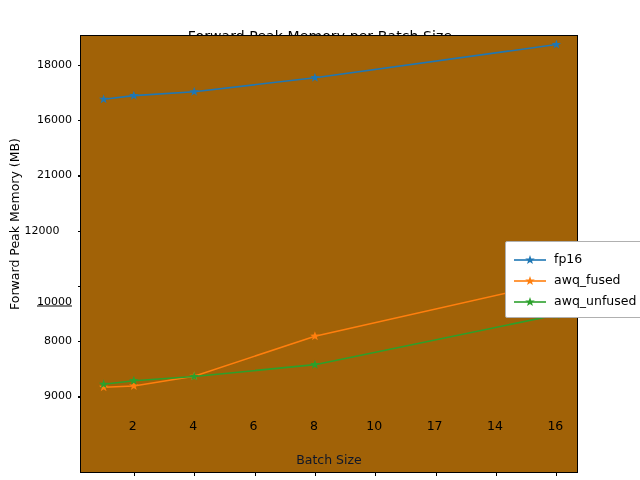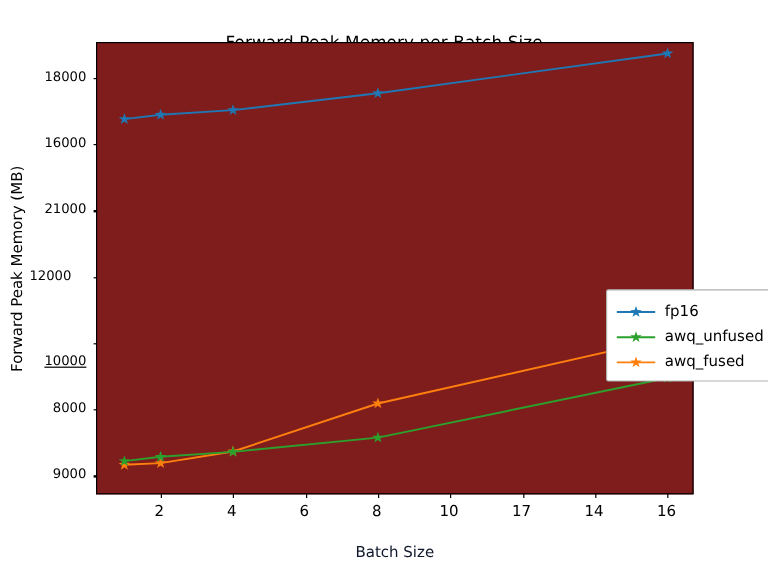--- a/index.html
+++ b/index.html
@@ -20,24 +20,24 @@
     top: 28px;
     text-align: center;
     font-size: 14px;
     color: #000000;
     letter-spacing: 0.1px;
   }
   
   #plot-area {
     position: absolute;
     left: 80px; top: 35px;
-    width: 498px; height: 377px;
+    width: 498px; height: 438px;
     border: 1.1px solid #000000;
     box-sizing: border-box;
-    background: #7f1d1d;
+    background: #a16207;
   }
   #plot-svg { position: absolute; left: 0; top: 0; }
   #ylabel {
     position: absolute;
     left: -8px; top: 50%;
     transform: translate(-50%, -50%) rotate(-90deg);
     transform-origin: center center;
     white-space: nowrap;
     font-size: 12.5px;
     color: #000000;
@@ -160,31 +160,31 @@
     <div id="legend">
         <div class="legend-row">
           <span class="legend-sample"><svg width="34" height="14">
               <line x1="1" y1="7" x2="33" y2="7" stroke="#1f77b4" stroke-width="1.6"></line>
               <polygon points="17.00,2.00 18.18,5.38 21.76,5.45 18.90,7.62 19.94,11.05 17.00,9.00 14.06,11.05 15.10,7.62 12.24,5.45 15.82,5.38" fill="#1f77b4"></polygon>
             </svg></span>
           <span class="legend-text">fp16</span>
         </div>
         <div class="legend-row">
           <span class="legend-sample"><svg width="34" height="14">
+              <line x1="1" y1="7" x2="33" y2="7" stroke="#ff7f0e" stroke-width="1.6"></line>
+              <polygon points="17.00,2.00 18.18,5.38 21.76,5.45 18.90,7.62 19.94,11.05 17.00,9.00 14.06,11.05 15.10,7.62 12.24,5.45 15.82,5.38" fill="#ff7f0e"></polygon>
+            </svg></span>
+          <span class="legend-text">awq_fused</span>
+        </div>
+        <div class="legend-row">
+          <span class="legend-sample"><svg width="34" height="14">
               <line x1="1" y1="7" x2="33" y2="7" stroke="#2ca02c" stroke-width="1.6"></line>
               <polygon points="17.00,2.00 18.18,5.38 21.76,5.45 18.90,7.62 19.94,11.05 17.00,9.00 14.06,11.05 15.10,7.62 12.24,5.45 15.82,5.38" fill="#2ca02c"></polygon>
             </svg></span>
           <span class="legend-text">awq_unfused</span>
-        </div>
-        <div class="legend-row">
-          <span class="legend-sample"><svg width="34" height="14">
-              <line x1="1" y1="7" x2="33" y2="7" stroke="#ff7f0e" stroke-width="1.6"></line>
-              <polygon points="17.00,2.00 18.18,5.38 21.76,5.45 18.90,7.62 19.94,11.05 17.00,9.00 14.06,11.05 15.10,7.62 12.24,5.45 15.82,5.38" fill="#ff7f0e"></polygon>
-            </svg></span>
-          <span class="legend-text">awq_fused</span>
         </div>
       </div>
   <div class="tick-mark-y" style="top: 360.429px;"></div>
       <div class="tick-mark-y" style="top: 305.19px;"></div>
       <div class="tick-mark-y" style="top: 249.952px;"></div>
       <div class="tick-mark-y" style="top: 194.714px;"></div>
       <div class="tick-mark-y" style="top: 139.476px;"></div>
       <div class="tick-mark-y" style="top: 84.2381px;"></div>
       <div class="tick-mark-y" style="top: 29px;"></div>
       <div class="tick-mark-x" style="left: 52.8182px;"></div>

